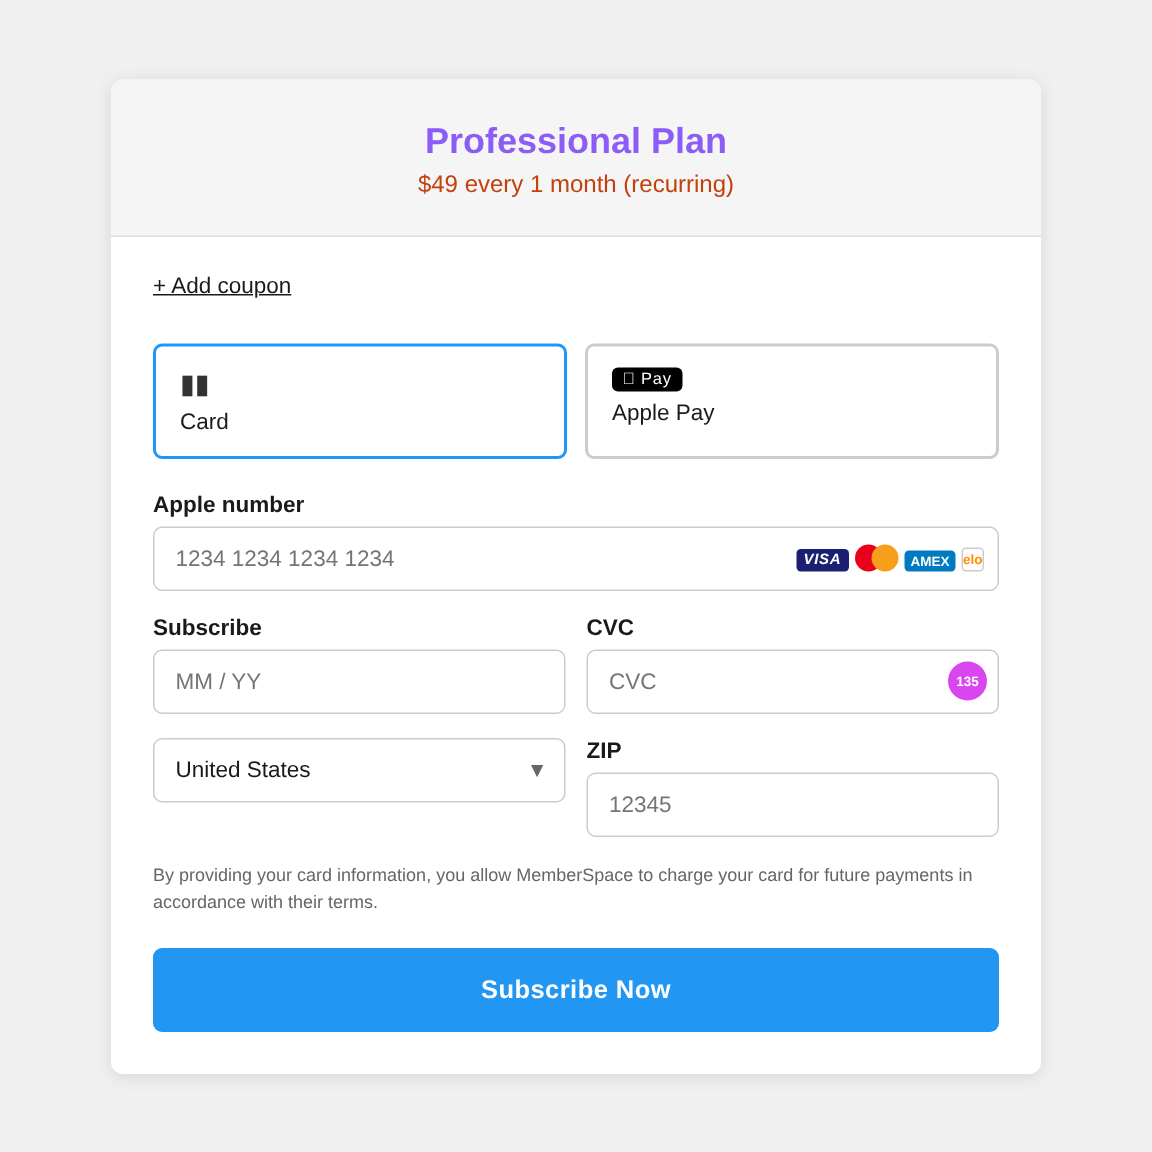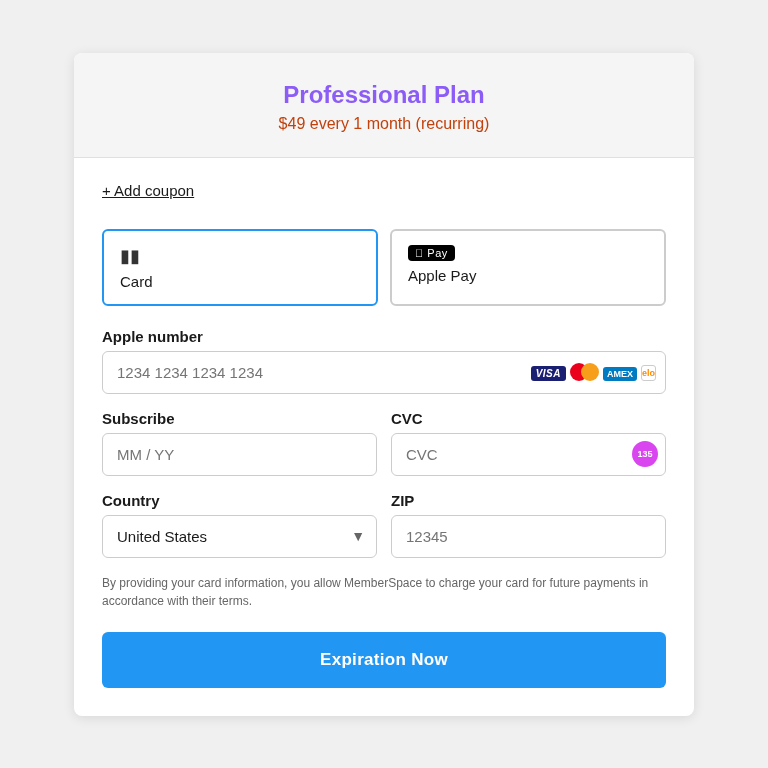--- a/index.html
+++ b/index.html
@@ -290,36 +290,35 @@
         <div class="cvc-wrapper">
           <input class="input-field" type="text" placeholder="CVC" style="">
           <div class="cvc-badge">135</div>
         </div>
       </div>
     </div>
 
     
     <div class="form-row">
       <div class="form-group">
-        <label>Country</label>
         <div class="select-wrapper">
           <select class="select-field">
             <option>United States</option>
             <option>Canada</option>
             <option>United Kingdom</option>
             <option>Australia</option>
           </select>
           <span class="select-arrow">▼</span>
         </div>
       </div>
       <div class="form-group">
         <label>ZIP</label>
         <input class="input-field" type="text" placeholder="12345" style="">
       </div>
     </div>
 
     
     <p class="disclaimer">By providing your card information, you allow MemberSpace to charge your card for future payments in accordance with their terms.</p>
 
     
-    <button class="subscribe-btn">Expiration Now</button>
+    <button class="subscribe-btn">Subscribe Now</button>
   </div>
 </div>
 
 </body></html>

